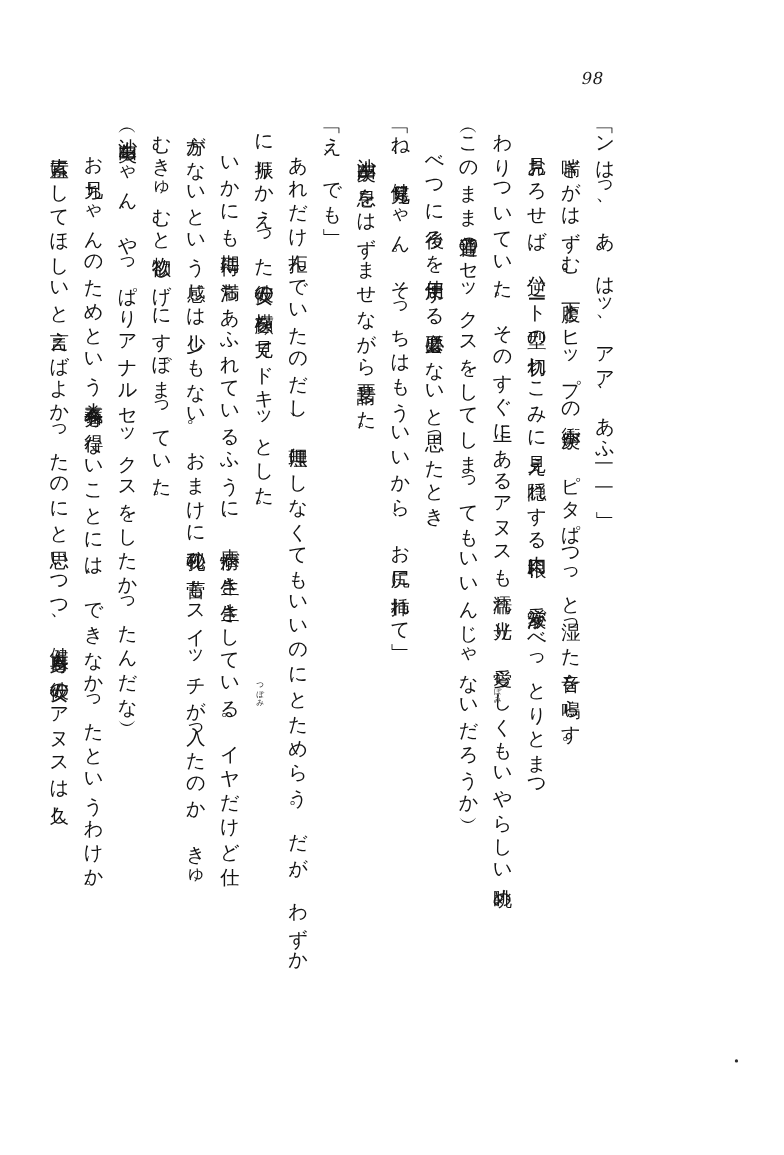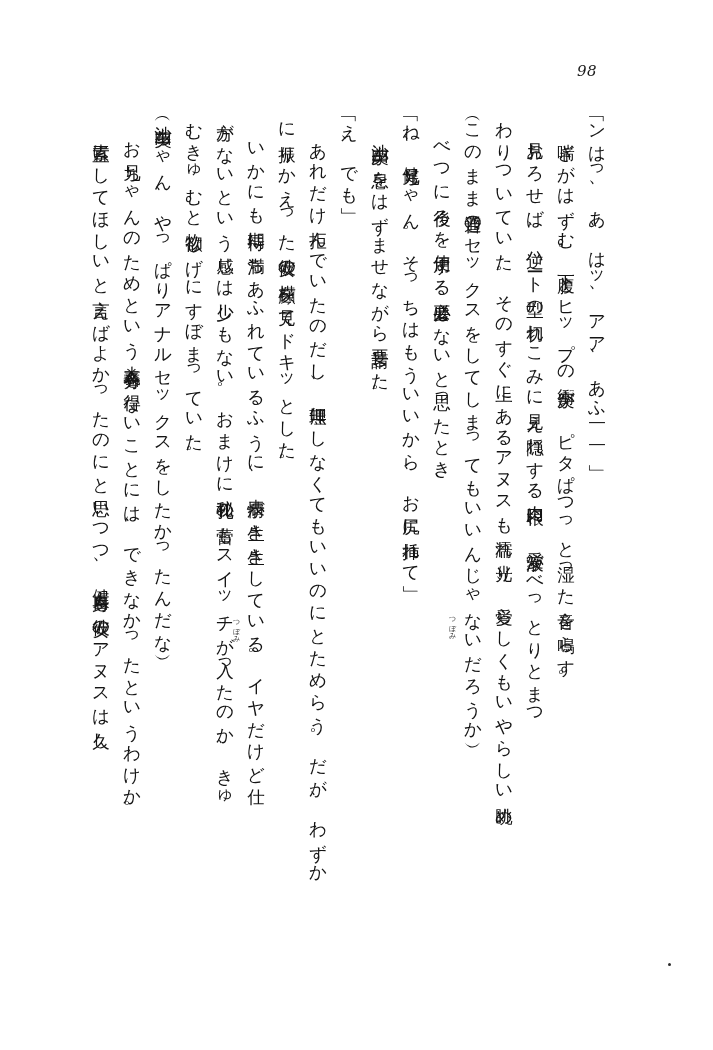--- a/index.html
+++ b/index.html
@@ -12,21 +12,20 @@
     height: 1050px;
     overflow: hidden;
     font-family: "DejaVu Serif", "Liberation Serif", serif;
     color: #111111;
   }
   .page {
     position: relative;
     width: 635px;
     height: 1050px;
     background: #ffffff;
-    padding-left: 48px;
   }
   .page-number {
     position: absolute;
     top: 62px;
     right: 86px;
     font-family: "DejaVu Serif", "Liberation Serif", serif;
     font-style: italic;
     font-size: 15px;
     color: #1a1a1a;
     letter-spacing: 0.5px;

